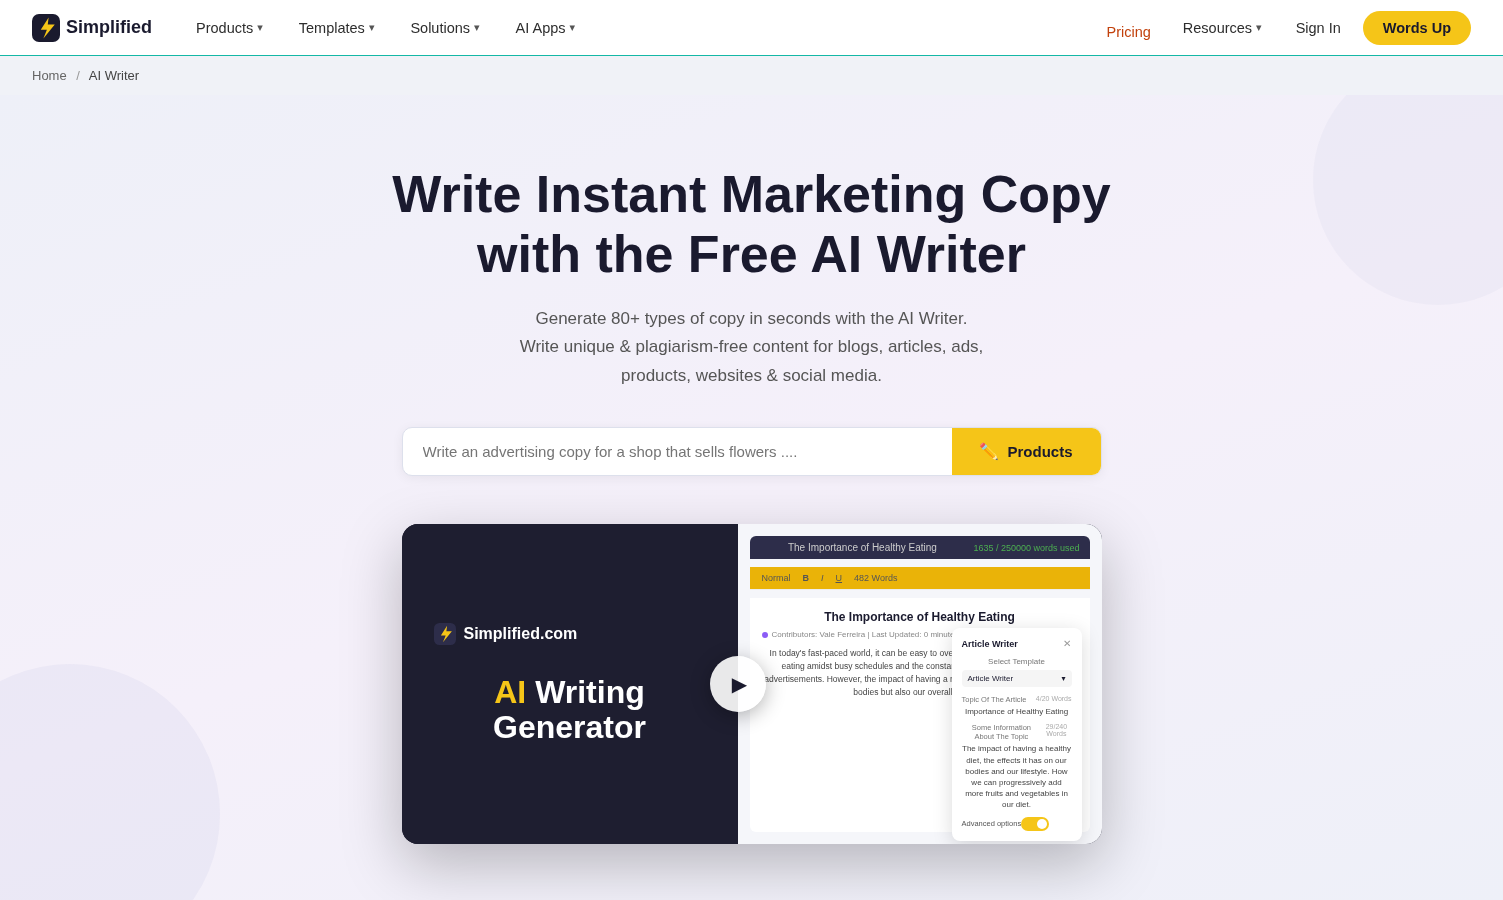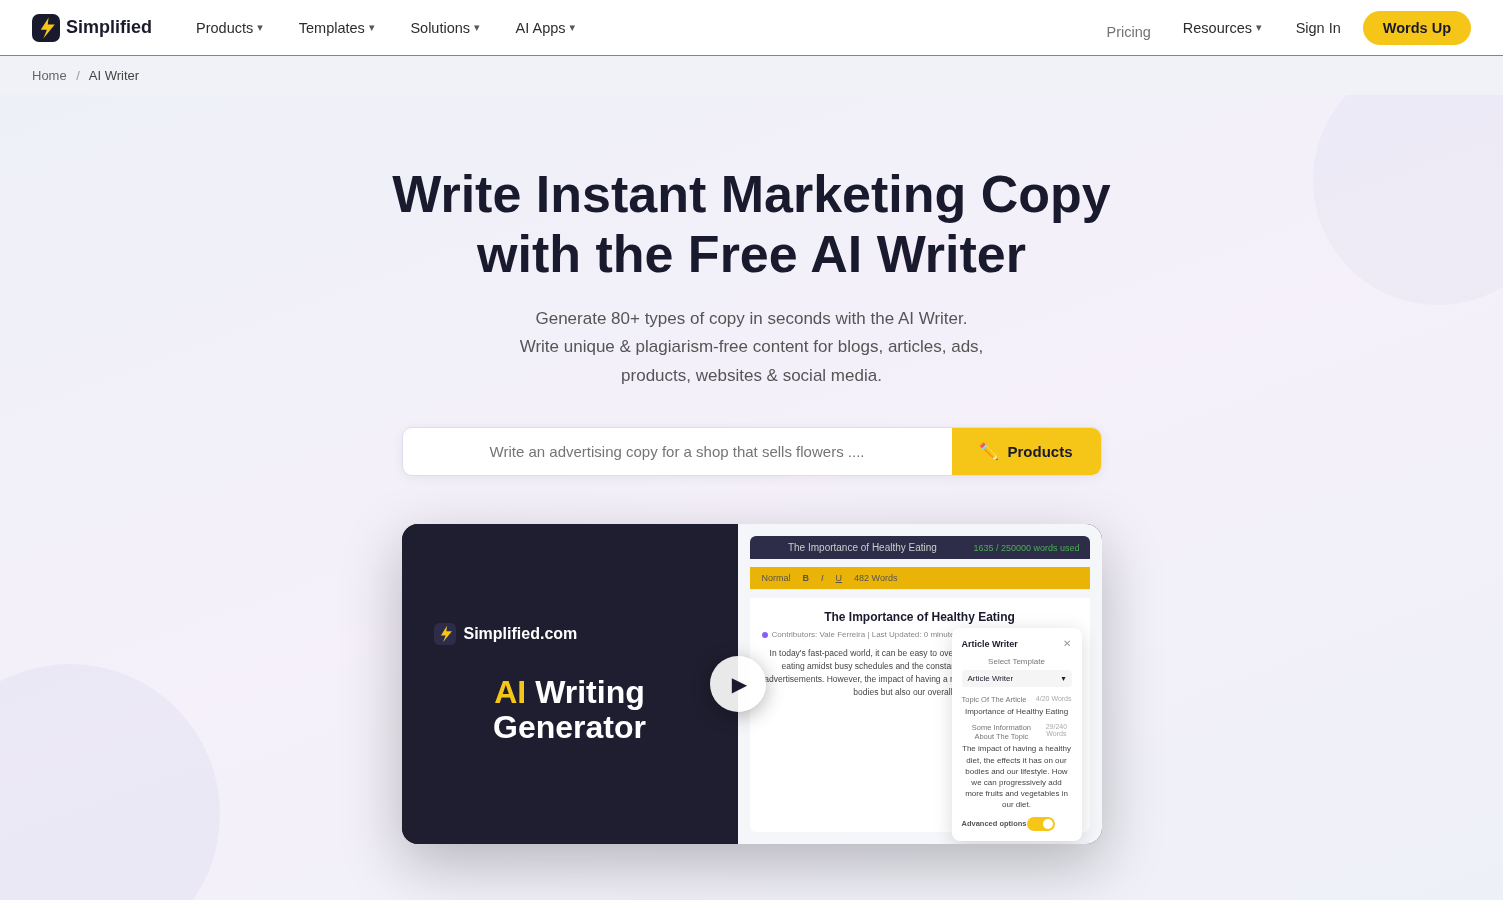--- a/index.html
+++ b/index.html
@@ -51,21 +51,21 @@
     }
     .nav-chevron { font-size: 11px; color: #555; }
     .nav-right {
       display: flex;
       align-items: center;
       gap: 8px;
     }
     .nav-pricing {
       font-size: 14.5px;
       font-weight: 500;
-      color: #737373;
+      color: #c2410c;
       padding: 8px 12px;
       cursor: pointer;
       margin-top: 8px;
     }
     .nav-resources {
       display: flex;
       align-items: center;
       gap: 4px;
       font-size: 14.5px;
       font-weight: 500;
@@ -158,21 +158,20 @@
       box-shadow: 0 2px 12px rgba(0,0,0,0.06);
     }
     .search-input {
       flex: 1;
       padding: 14px 20px;
       font-size: 15px;
       border: none;
       outline: none;
       color: #aaa;
       background: transparent;
-      text-align: center;
     }
     .search-btn {
       background: #f5c518;
       border: none;
       padding: 14px 28px;
       font-size: 15px;
       font-weight: 700;
       color: #1a1a2e;
       cursor: pointer;
       display: flex;
@@ -344,21 +343,20 @@
     }
     .side-panel-field { margin-bottom: 6px; }
     .field-label { color: #777; font-size: 7.5px; margin-bottom: 2px; display: flex; justify-content: space-between; }
     .field-value { color: #444; font-size: 8px; line-height: 1.4; }
     .field-counter { color: #aaa; font-size: 7px; }
     .toggle-row {
       display: flex;
       align-items: center;
       gap: 0;
       margin-top: 6px;
-      font-weight: bold;
     }
     .toggle {
       width: 28px;
       height: 14px;
       background: #f5c518;
       border-radius: 7px;
       position: relative;
     }
     .toggle::after {
       content: '';

